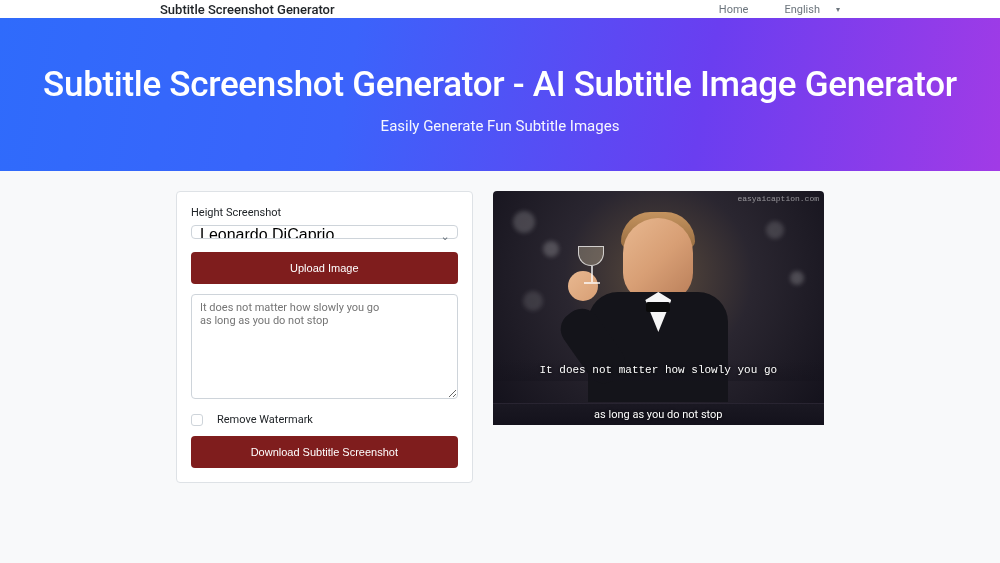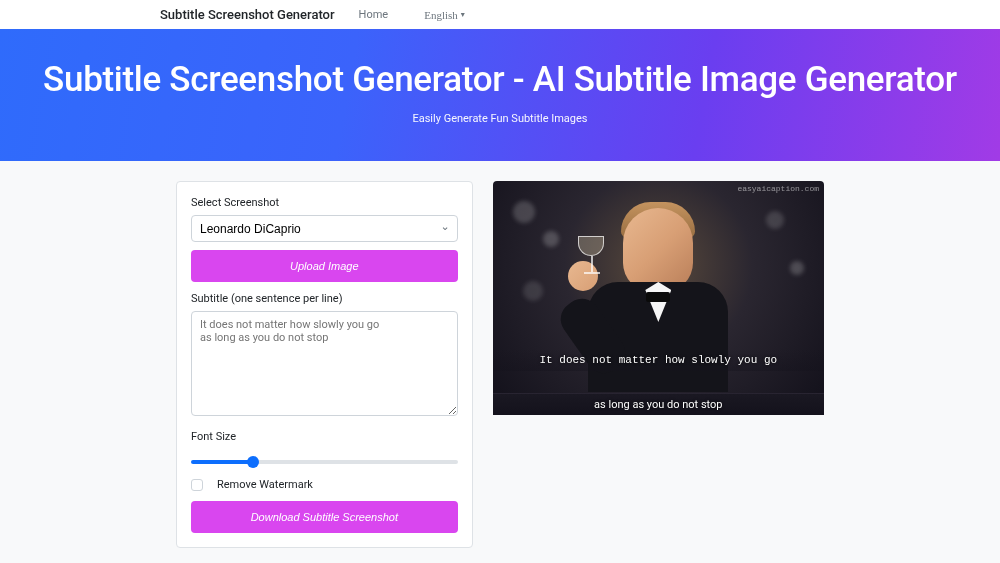--- a/index.html
+++ b/index.html
@@ -6,24 +6,24 @@
 body {
   font-family: -apple-system, BlinkMacSystemFont, "Segoe UI", Roboto, sans-serif;
   background: #f8f9fa;
   color: #212529;
   width: 1000px;
   height: 563px;
   overflow: hidden;
 }
 .navbar {
   background: #fff;
-  height: 29px;
+  height: 18px;
   display: flex;
   align-items: center;
-  justify-content: flex-start;
+  justify-content: space-between;
   padding: 0 160px 0 160px;
 }
 .navbar-brand {
   font-size: 13px;
   font-weight: 500;
   color: #212529;
 }
 .navbar-right {
   display: flex;
   align-items: center;
@@ -31,41 +31,40 @@
 }
 .nav-link {
   font-size: 11px;
   color: #6c757d;
   cursor: pointer;
   padding-left: 24px;
 }
 .lang-toggle {
   display: flex;
   align-items: center;
-  gap: 3px;
-  font-family: Liberation Serif, serif;
+  gap: 16px;
 }
 .caret {
   font-size: 8px;
   color: #6c757d;
 }
 .hero {
   background: linear-gradient(100deg, #2f6bfb 0%, #3b63fb 35%, #6a3ef0 70%, #a13be6 100%);
   color: #fff;
   text-align: center;
-  padding: 30px 20px 36px;
+  padding: 46px 20px 36px;
 }
 .hero h1 {
   font-size: 35px;
   font-weight: 500;
   margin-bottom: 12px;
   letter-spacing: -0.3px;
 }
 .hero p {
-  font-size: 11px;
+  font-size: 15px;
   opacity: 0.95;
 }
 .content {
   display: flex;
   gap: 20px;
   padding: 20px 176px 0;
 }
 .card {
   background: #fff;
   border: 1px solid #dee2e6;
@@ -74,53 +73,52 @@
   width: 310px;
 }
 .label {
   font-size: 11px;
   color: #212529;
   margin-bottom: 6px;
   display: block;
 }
 .form-select {
   width: 100%;
-  height: 27px;
+  height: 14px;
   border: 1px solid #ced4da;
   border-radius: 4px;
-  font-size: 12px;
+  font-size: 16px;
   padding: 0 8px;
   background: #fff;
   appearance: none;
   position: relative;
 }
 .select-wrap {
   position: relative;
   margin-bottom: 8px;
 }
 .select-wrap::after {
   content: "⌄";
   position: absolute;
   right: 8px;
   top: 5px;
   font-size: 11px;
   color: #6c757d;
   pointer-events: none;
 }
 .btn {
   width: 100%;
-  background: #d946ef;
+  background: #7f1d1d;
   color: #fff;
   border: none;
   border-radius: 4px;
   font-size: 11px;
   height: 32px;
   cursor: pointer;
   margin-bottom: 10px;
-  font-style: italic;
 }
 .textarea {
   width: 100%;
   height: 105px;
   border: 1px solid #ced4da;
   border-radius: 4px;
   padding: 6px 8px;
   font-size: 11px;
   color: #6c757d;
   resize: vertical;
@@ -347,36 +345,31 @@
   </div>
 </div>
 
 <div class="hero">
   <h1>Subtitle Screenshot Generator - AI Subtitle Image Generator</h1>
   <p>Easily Generate Fun Subtitle Images</p>
 </div>
 
 <div class="content">
   <div class="card">
-    <label class="label">Select Screenshot</label>
+    <label class="label">Height Screenshot</label>
     <div class="select-wrap">
       <select class="form-select">
         <option>Leonardo DiCaprio</option>
       </select>
     </div>
     <button class="btn">Upload Image</button>
 
-    <label class="label">Subtitle (one sentence per line)</label>
     <textarea class="textarea" placeholder="It does not matter how slowly you go
 as long as you do not stop" style=""></textarea>
 
-    <div class="slider-group">
-      <label class="label">Font Size</label>
-      <input type="range" class="slider slider-a" min="0" max="100" value="22" style="">
-    </div>
 
 
     <div class="checkbox-row">
       <div class="checkbox"></div>
       <span class="check-label">Remove Watermark</span>
     </div>
 
     <button class="btn btn-download">Download Subtitle Screenshot</button>
   </div>
 

